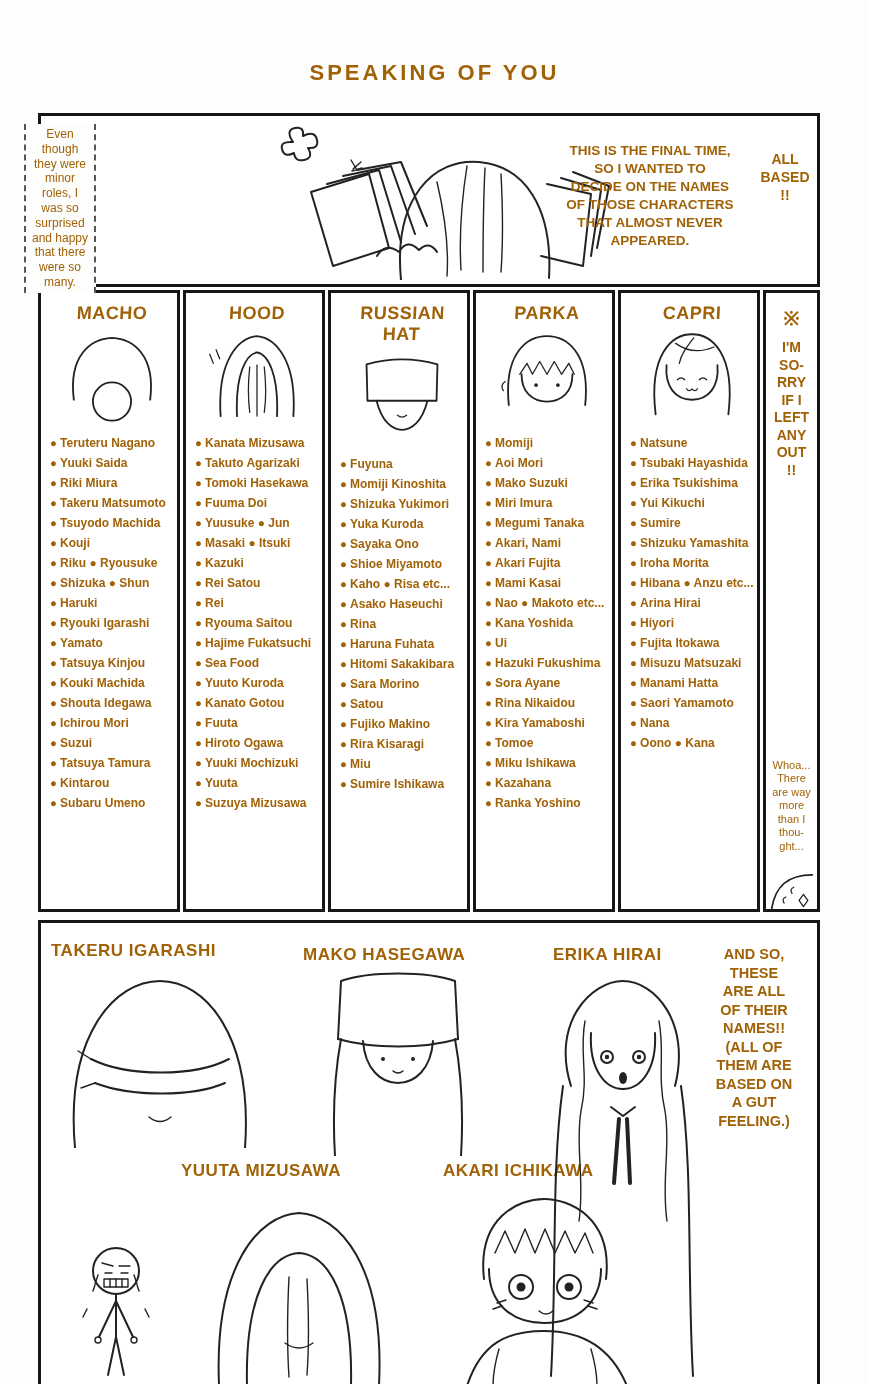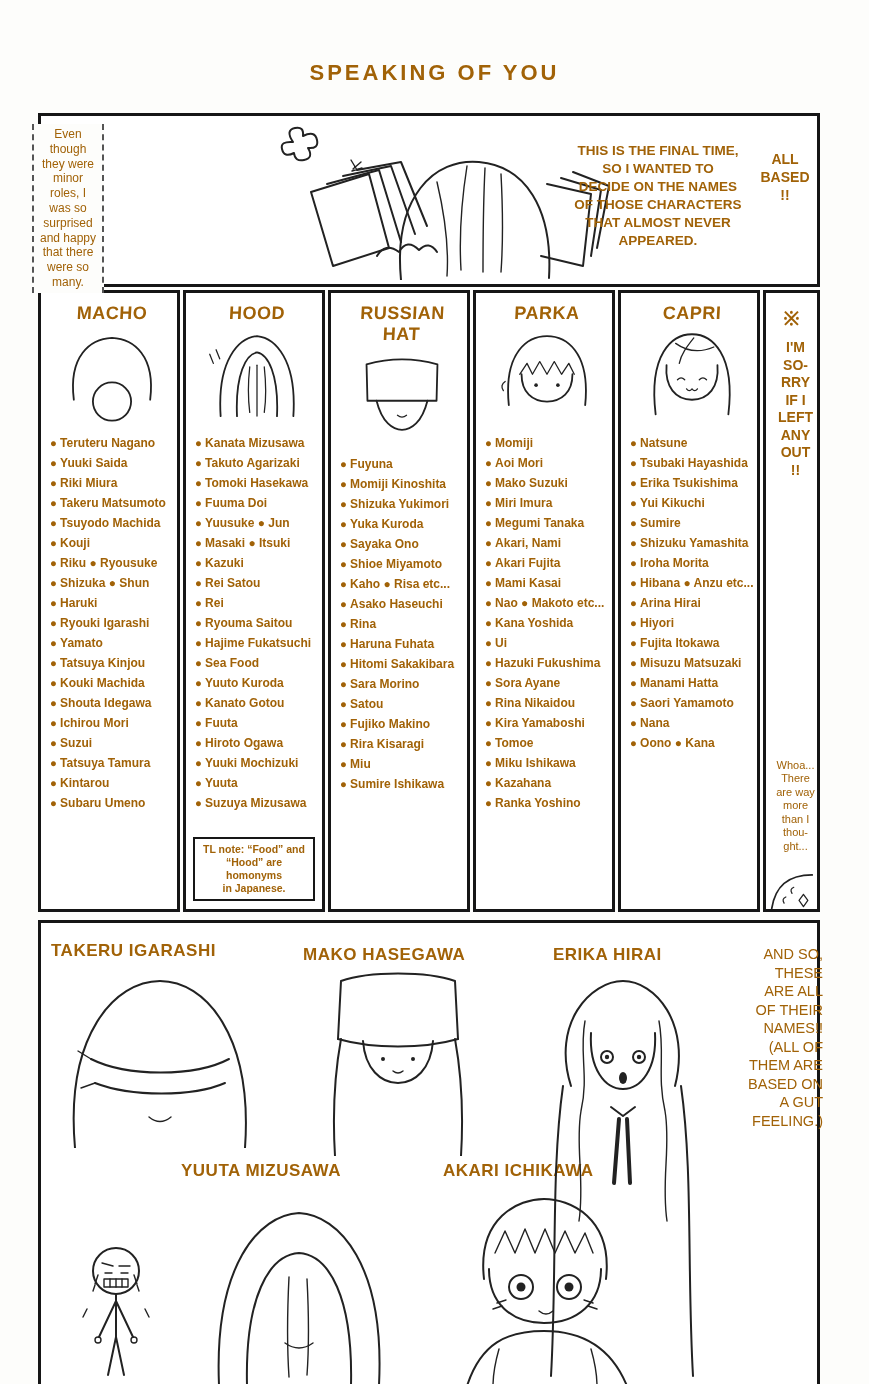--- a/index.html
+++ b/index.html
@@ -1,21 +1,21 @@
 <!DOCTYPE html>
 <html><head>
 <meta charset="utf-8">
 <style>
   html,body{margin:0;padding:0;background:#e8e8e4;}
   .page{
     position:relative;width:869px;height:1384px;margin:0 auto;
     background:#fdfdfb;overflow:hidden;
     font-family:"Liberation Sans",sans-serif;color:#a16207;
   }
-  .pre{white-space:pre-line;margin-left:8px;}
+  .pre{white-space:pre-line;}
   .title{
     position:absolute;left:0;right:0;top:60px;margin:0;text-align:center;
     font-size:22px;font-weight:800;letter-spacing:3px;
   }
   
   .top-panel{
     position:absolute;left:38px;top:113px;width:776px;height:168px;
     border:3px solid #161616;background:#fff;
   }
   .aside-left{
@@ -69,22 +69,22 @@
   .apology{font-weight:800;font-size:14px;line-height:17.5px;text-align:center;margin-top:8px;}
   .whoa{margin-top:auto;font-size:11px;line-height:13.5px;text-align:center;}
   .corner-sketch{display:block;margin-top:2px;}
   
   .bottom-panel{
     position:absolute;left:38px;top:920px;width:776px;height:464px;
     border:3px solid #161616;border-bottom:none;background:#fff;
   }
   .bp-label{position:absolute;font-weight:800;font-size:17px;letter-spacing:.5px;white-space:nowrap;}
   .bp-caption{
-    position:absolute;left:652px;top:22px;width:122px;text-align:right;
-    font-weight:400;font-size:14.5px;line-height:18.5px;
+    position:absolute;left:652px;top:22px;width:122px;text-align:center;
+    font-weight:700;font-size:14.5px;line-height:18.5px;
   }
   .bp-aside{
     position:absolute;left:6px;top:256px;width:116px;text-align:center;
     font-size:12.5px;line-height:16px;
   }
   .doodle{position:absolute;}
   svg path,svg ellipse,svg circle,svg rect,svg polyline,svg line{
     fill:none;stroke:#222;stroke-width:2;stroke-linecap:round;stroke-linejoin:round;
   }
   svg .fill{fill:#222;stroke:none;}
@@ -192,23 +192,20 @@
           <li>Hajime Fukatsuchi</li>
           <li>Sea Food</li>
           <li>Yuuto Kuroda</li>
           <li>Kanato Gotou</li>
           <li>Fuuta</li>
           <li>Hiroto Ogawa</li>
           <li>Yuuki Mochizuki</li>
           <li>Yuuta</li>
           <li>Suzuya Mizusawa</li>
         </ul>
-      <div class="col-note pre">TL note: “Food” and
-“Hood” are homonyms
-in Japanese.</div>
     </div>
 
     <div class="col">
       <div class="col-header">RUSSIAN HAT</div>
       <svg class="sketch" width="110" height="100" viewBox="0 0 120 110">
         <path d="M22,58 L21,18 C46,11 74,11 99,18 L98,58 L22,58"></path>
         <path d="M32,58 C38,82 50,90 60,90 C70,90 82,82 88,58"></path>
         <path class="thin" d="M55,74 q5,4 10,0"></path>
       </svg>
       <ul class="names">

